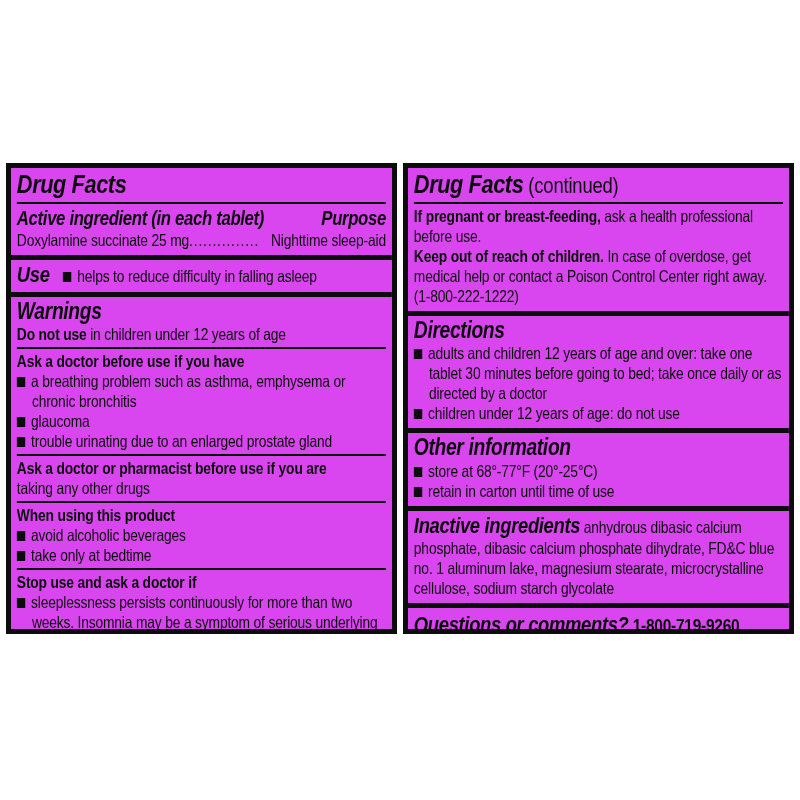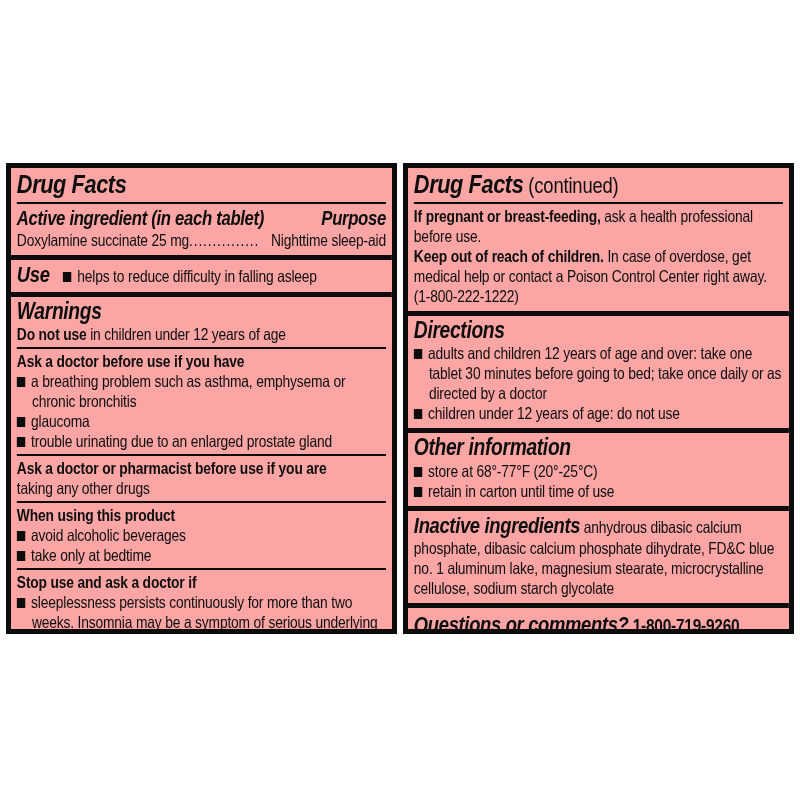--- a/index.html
+++ b/index.html
@@ -2,21 +2,21 @@
 <html><head>
 <meta charset="utf-8">
 <style>
   html,body{margin:0;padding:0;}
   body{
     width:800px;height:800px;background:#ffffff;
     font-family:"Liberation Sans",sans-serif;color:#0d0d0d;
     position:relative;overflow:hidden;
   }
   .label{position:absolute;left:6px;top:163px;width:788px;height:471px;display:flex;gap:6px;}
-  .col{width:391px;height:471px;box-sizing:border-box;border:5px solid #0c0c0c;background:#fca5a5;overflow:hidden;flex:none;}
+  .col{width:391px;height:471px;box-sizing:border-box;border:5px solid #0c0c0c;background:#d946ef;overflow:hidden;flex:none;}
   .col-inner{width:455px;transform:scaleX(0.837);transform-origin:0 0;display:flex;flex-direction:column;height:100%;}
   .sec{padding:2px 7px 4px;letter-spacing:-0.2px;}
   .sep{height:5px;background:#0c0c0c;flex:none;}
   .grow{flex:1;}
   hr.thin{border:none;border-top:2.5px solid #0c0c0c;margin:2px 0 3px;}
   .h1{font-size:26px;font-weight:bold;font-style:italic;letter-spacing:-0.5px;line-height:1.15;}
   .h1 .plain{font-style:normal;font-weight:normal;font-size:22px;letter-spacing:-0.2px;}
   .h2{font-size:23px;font-weight:bold;font-style:italic;letter-spacing:-0.4px;line-height:1.12;margin-bottom:1px;}
   .h2-inline{font-size:22px;font-weight:bold;font-style:italic;letter-spacing:-0.4px;}
   .body,li,p{font-size:16.5px;line-height:1.21;}

